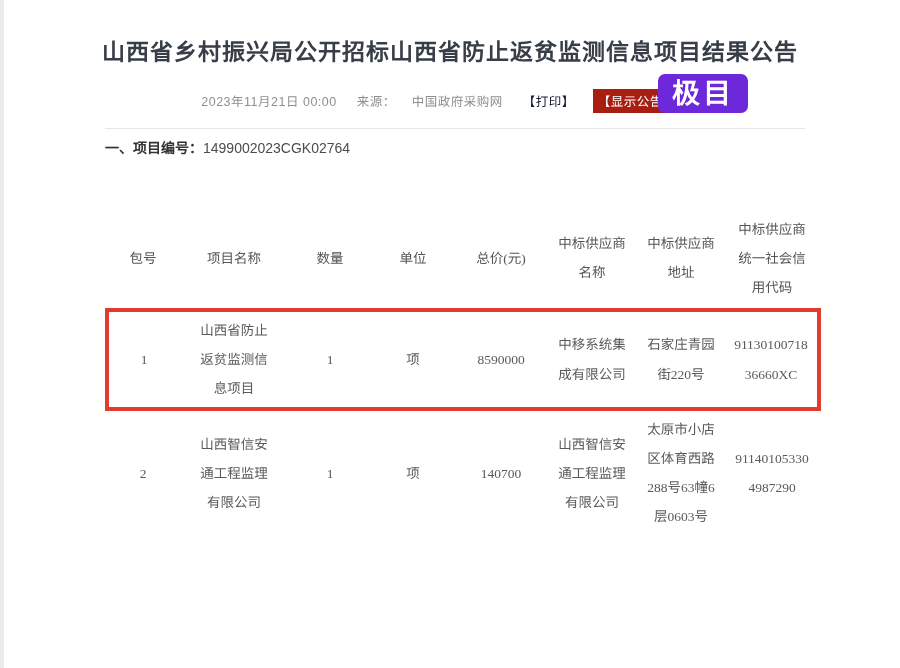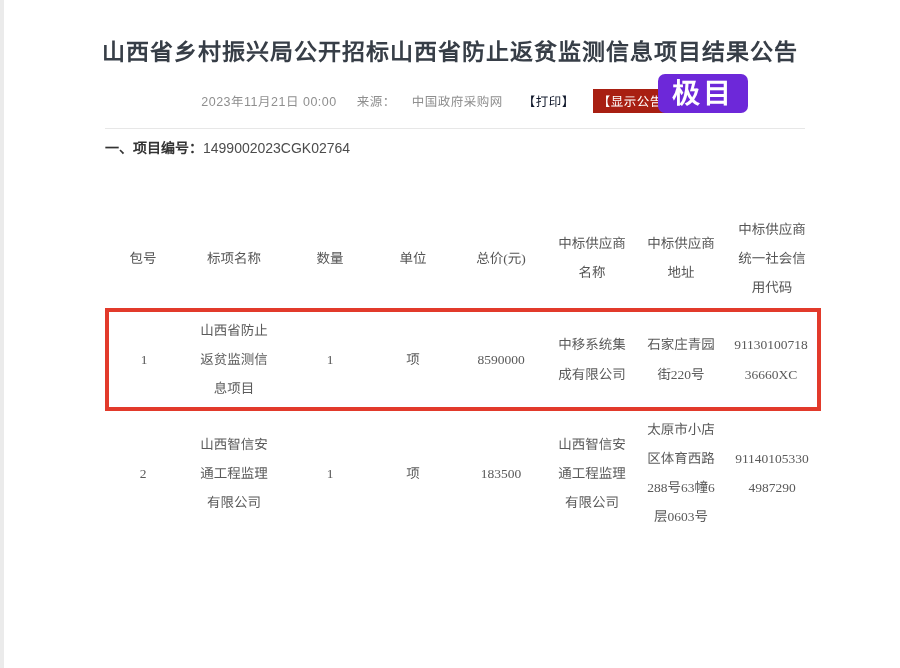--- a/index.html
+++ b/index.html
@@ -146,21 +146,21 @@
           <col class="c6">
           <col class="c7">
           <col class="c8">
       </colgroup>
       <thead>
         <tr>
           <th>
               <div class="inner w72">包号</div>
             </th>
           <th>
-              <div class="inner w72">标项名称</div>
+              <div class="inner w72">项目名称</div>
             </th>
           <th>
               <div class="inner w72">数量</div>
             </th>
           <th>
               <div class="inner w72">单位</div>
             </th>
           <th>
               <div class="inner w78">总价(元)</div>
             </th>
@@ -209,21 +209,21 @@
           <td>
               <div class="inner w72">山西智信安通工程监理有限公司</div>
             </td>
           <td>
               <div class="inner w72">1</div>
             </td>
           <td>
               <div class="inner w72">项</div>
             </td>
           <td>
-              <div class="inner w78">183500</div>
+              <div class="inner w78">140700</div>
             </td>
           <td>
               <div class="inner w72">山西智信安通工程监理有限公司</div>
             </td>
           <td>
               <div class="inner w74">太原市小店区体育西路288号63幢6层0603号</div>
             </td>
           <td>
               <div class="inner w78">911401053304987290</div>
             </td>

